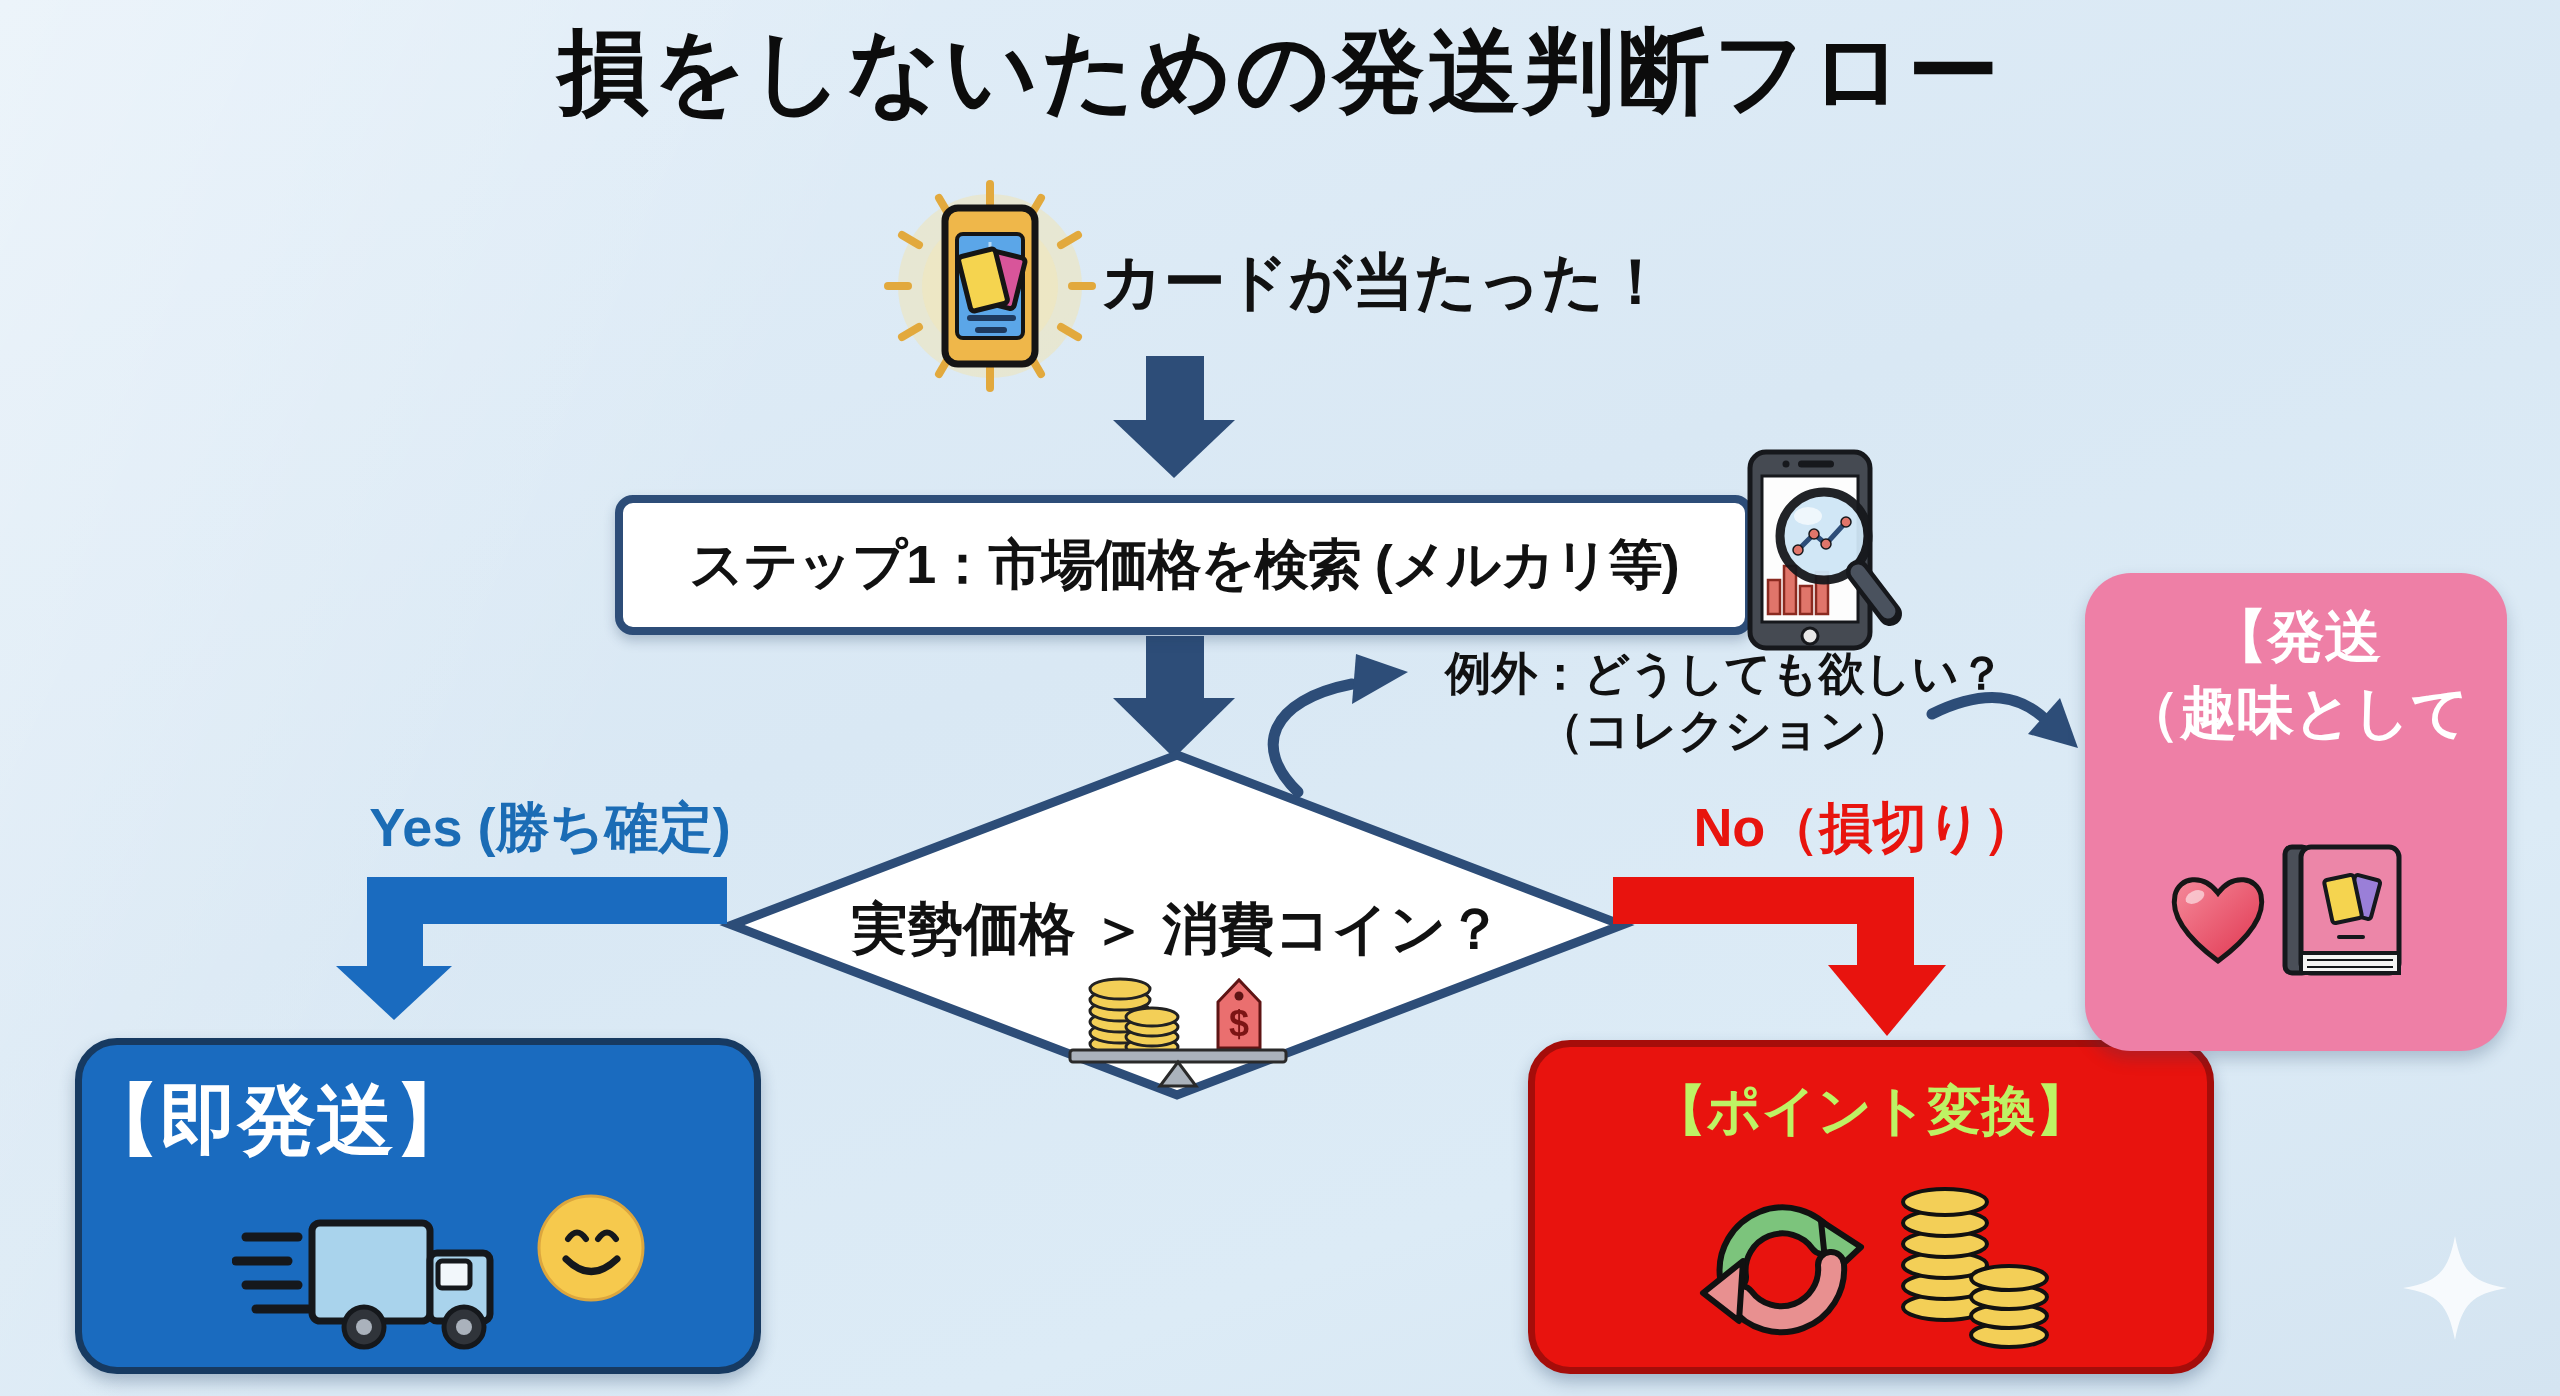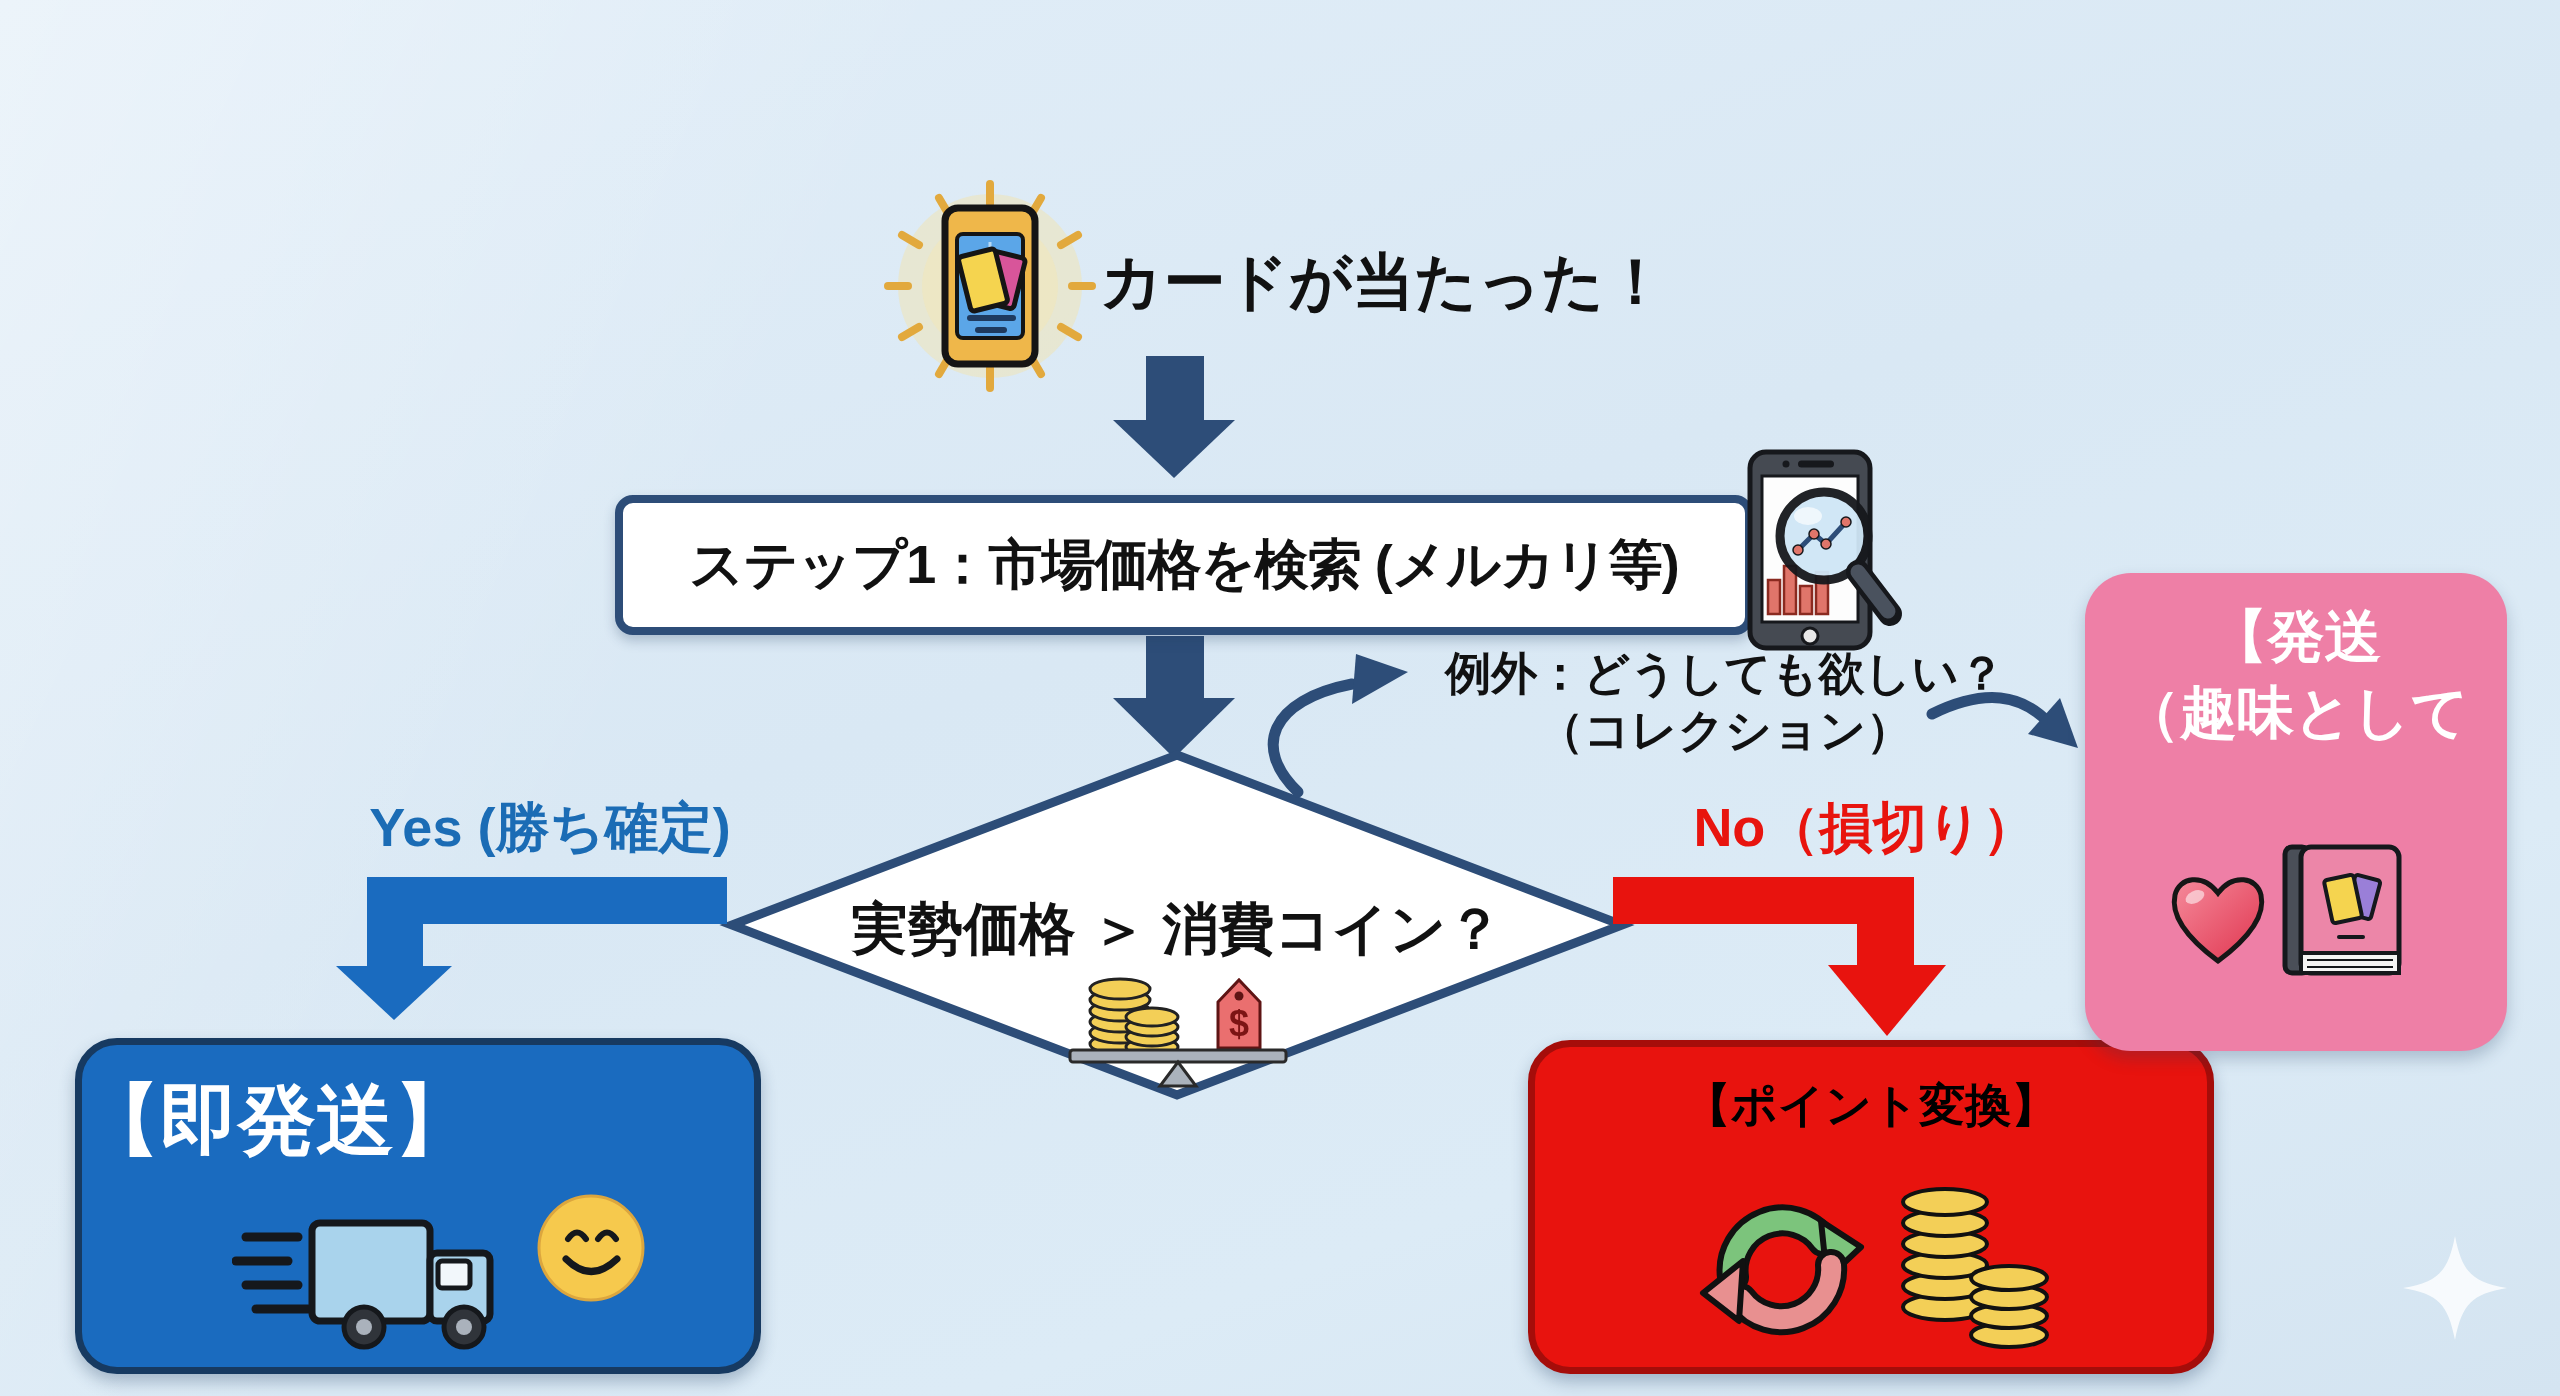--- a/index.html
+++ b/index.html
@@ -67,21 +67,21 @@
     background:#1a6bbf;border:7px solid #173a61;
   }
   .ship-label{left:0;right:0;top:24px;font-size:78px;color:#fff;font-weight:800;}
   .truck-icon{left:150px;top:152px;}
   .smiley-icon{left:452px;top:146px;}
 
   .points-box{
     left:1528px;top:1040px;width:672px;height:320px;
     background:#e8130e;border:7px solid #a50d0a;
   }
-  .points-label{left:0;right:0;top:28px;font-size:46px;color:#000000;font-weight:800;text-align:center;}
+  .points-label{left:0;right:0;top:28px;font-size:54px;color:#bef264;font-weight:800;text-align:center;}
   .recycle-icon{left:162px;top:138px;}
   .coins-icon{left:348px;top:128px;}
 
   .hobby-box{
     left:2085px;top:573px;width:422px;height:478px;
     background:#ee7fa6;border-radius:46px;
     box-shadow:0 8px 16px rgba(30,58,95,.25);
     z-index:2;
   }
   .hobby-line{left:0;right:0;font-size:57px;color:#fff;font-weight:800;text-align:center;}
@@ -91,20 +91,21 @@
   .heart-icon{left:78px;top:292px;}
   .book-icon{left:192px;top:268px;}
 
   .sparkle-icon{left:2395px;top:1228px;z-index:1;}
 </style>
 </head>
 <body>
 
 <div class="canvas">
 
+  <div class="abs page-title nowrap">損をしないための発送判断フロー</div>
 
   <svg class="abs card-icon" width="230" height="215" viewBox="0 0 230 215">
     <circle cx="115" cy="108" r="92" fill="#f6e2a3" opacity="0.42"></circle>
     <circle cx="115" cy="108" r="68" fill="#f8e7ad" opacity="0.38"></circle>
     <g stroke="#e2a93d" stroke-width="8" stroke-linecap="round">
       <line x1="197" y1="108" x2="217" y2="108"></line>
         <line x1="186" y1="67" x2="203" y2="57"></line>
       <line x1="156" y1="37" x2="166" y2="20"></line>
         <line x1="115" y1="26" x2="115" y2="6"></line>
       <line x1="74" y1="37" x2="64" y2="20"></line>

